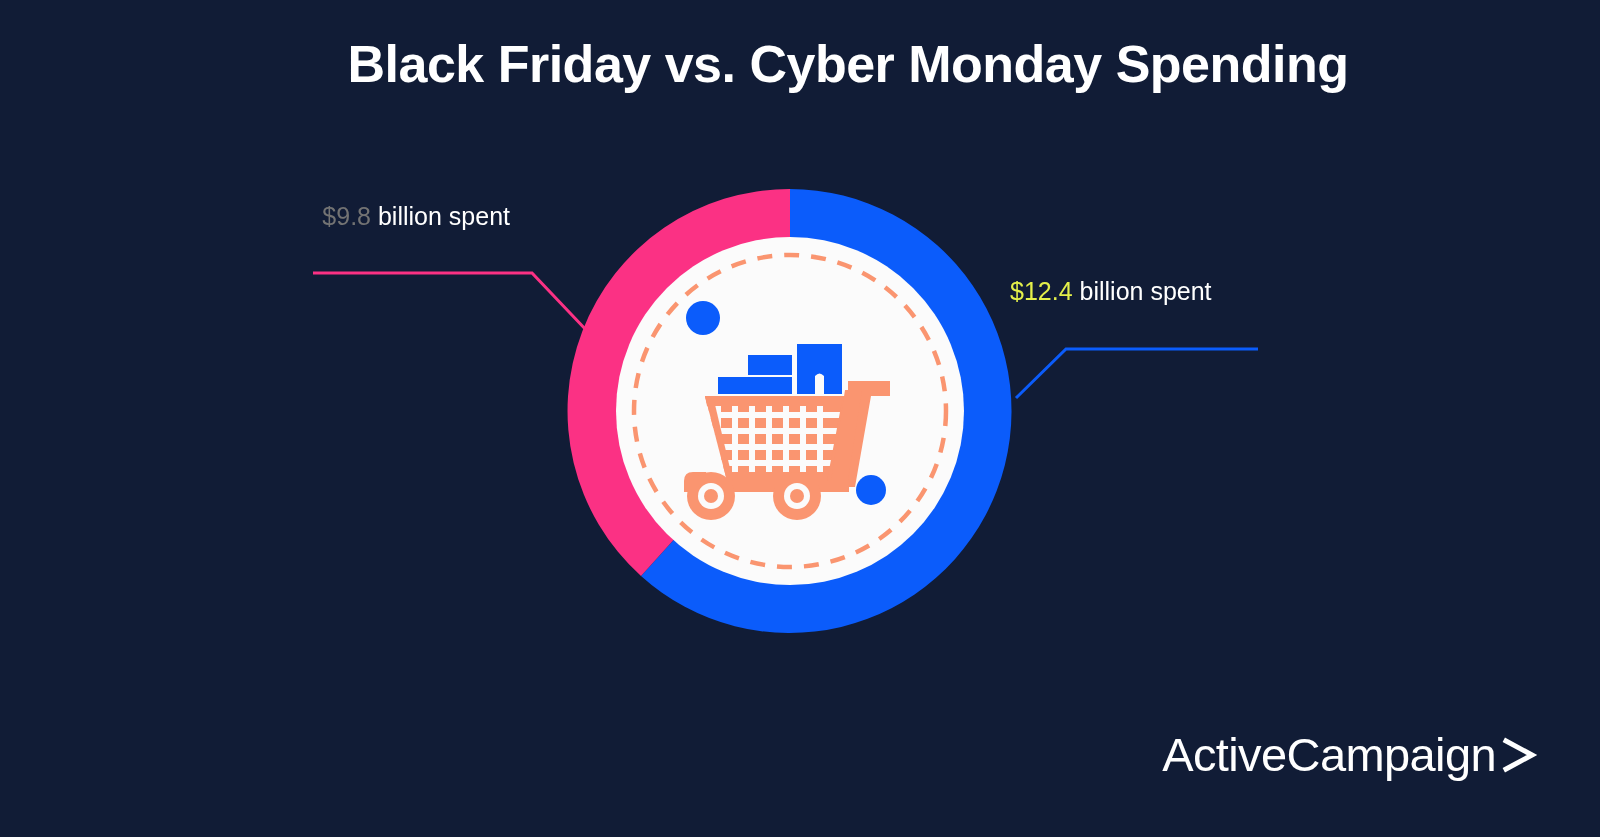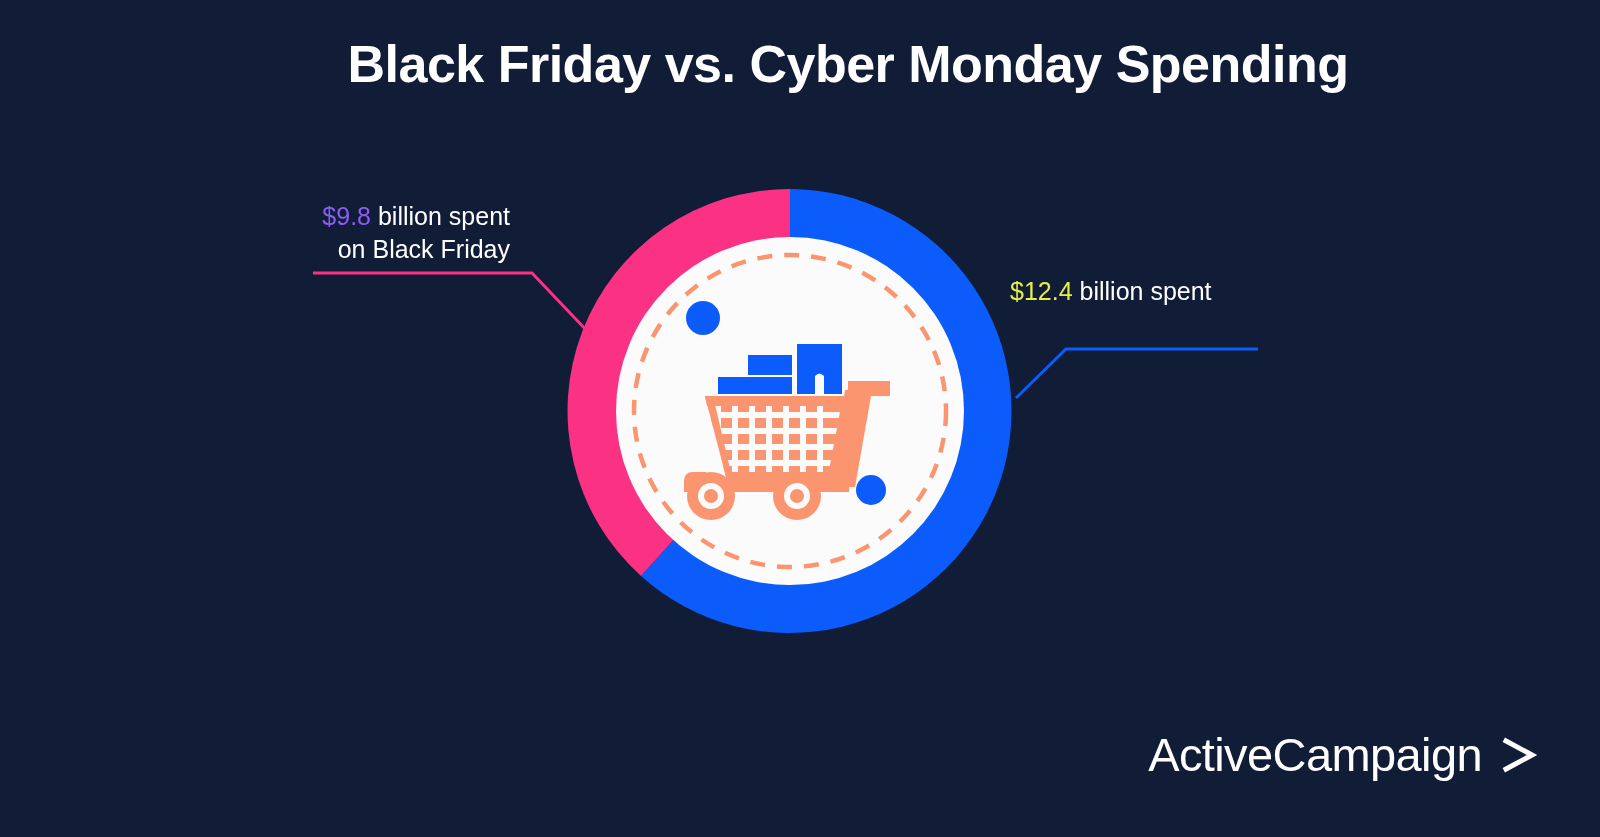--- a/index.html
+++ b/index.html
@@ -75,21 +75,21 @@
     width: 247px;
   }
 
   
   #brand {
     position: absolute;
     right: 58px;
     bottom: 55px;
     display: flex;
     align-items: center;
-    gap: 14px;
+    gap: 0;
   }
   #brand-wordmark {
     color: #ffffff;
     font-family: "Liberation Sans", sans-serif;
     font-size: 47px;
     font-weight: normal;
     letter-spacing: -0.6px;
     white-space: nowrap;
   }
   #brand-chevron {
@@ -183,22 +183,21 @@
         </g>
       </g>
 
       <polyline id="leader-black-friday" points="313,273 532,273 589,333" fill="none" stroke="#fb3184" stroke-width="3"></polyline>
 
       <polyline id="leader-cyber-monday" points="1258,349 1066,349 1016,398" fill="none" stroke="#0b5cfb" stroke-width="3"></polyline>
     </svg>
   </div>
 
   <div class="callout" id="callout-black-friday">
-    <div><span class="amount" style="color: #8b5cf6;">$9.8</span><span> billion spent</span></div>
-    <div>on Black Friday</div>
+    <div><span class="amount" style="color: #737373;">$9.8</span><span> billion spent</span></div>
   </div>
 
   <div class="callout" id="callout-cyber-monday">
     <div><span class="amount" style="color: rgb(228, 240, 74);">$12.4</span><span> billion spent</span></div>
   </div>
 
   <div id="brand">
     <div id="brand-wordmark">ActiveCampaign</div>
     <svg id="brand-chevron" width="46" height="46" viewBox="0 0 46 46">
       <path d="M 10 9 L 36 23 L 10 37" fill="none" stroke="#ffffff" stroke-width="5" stroke-linecap="square" stroke-linejoin="miter"></path>

